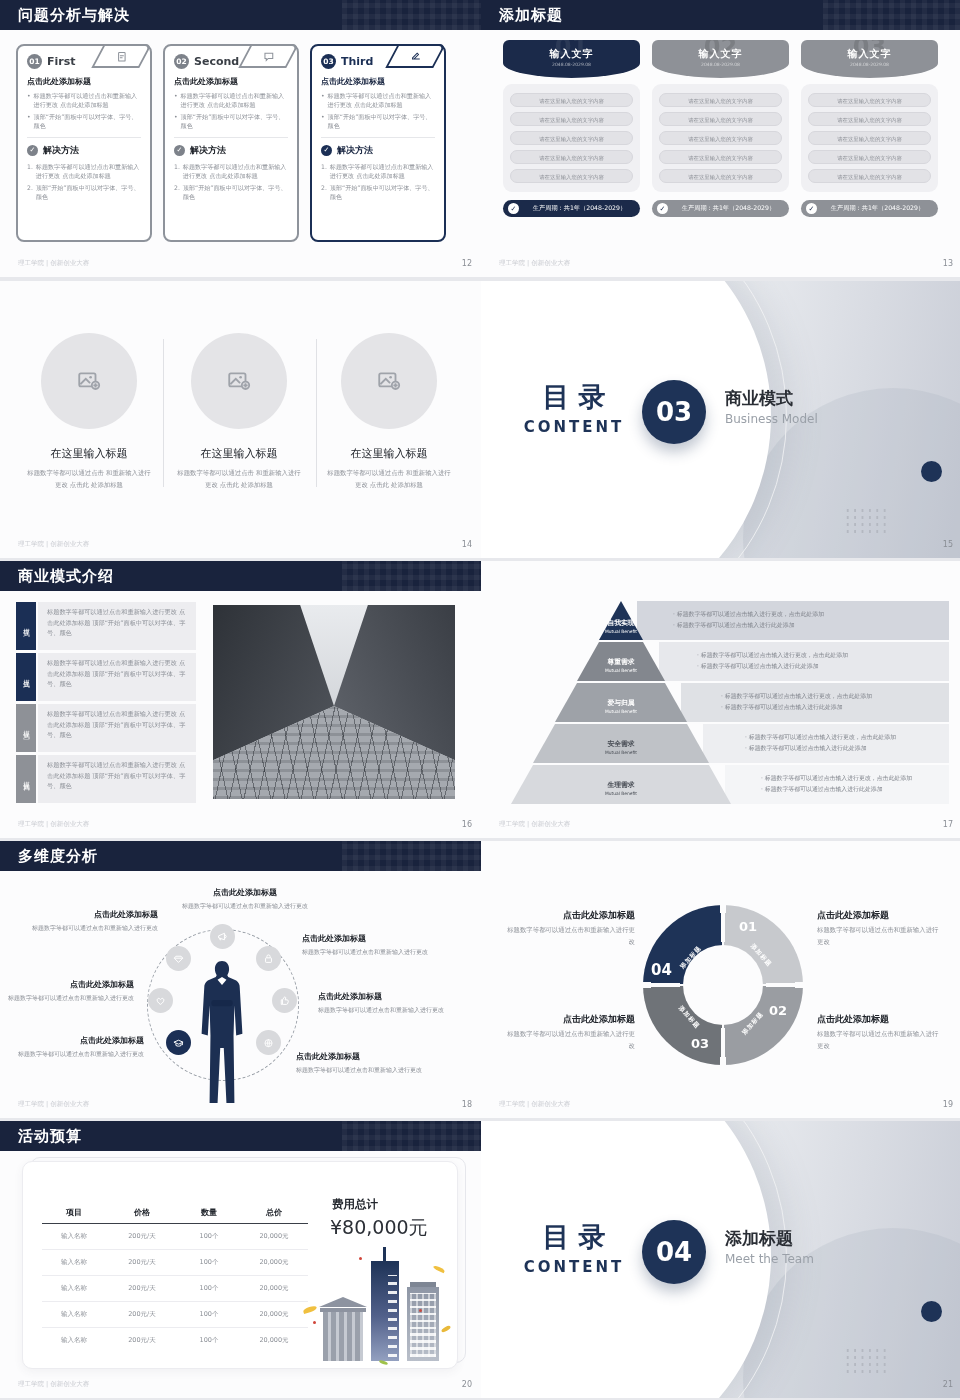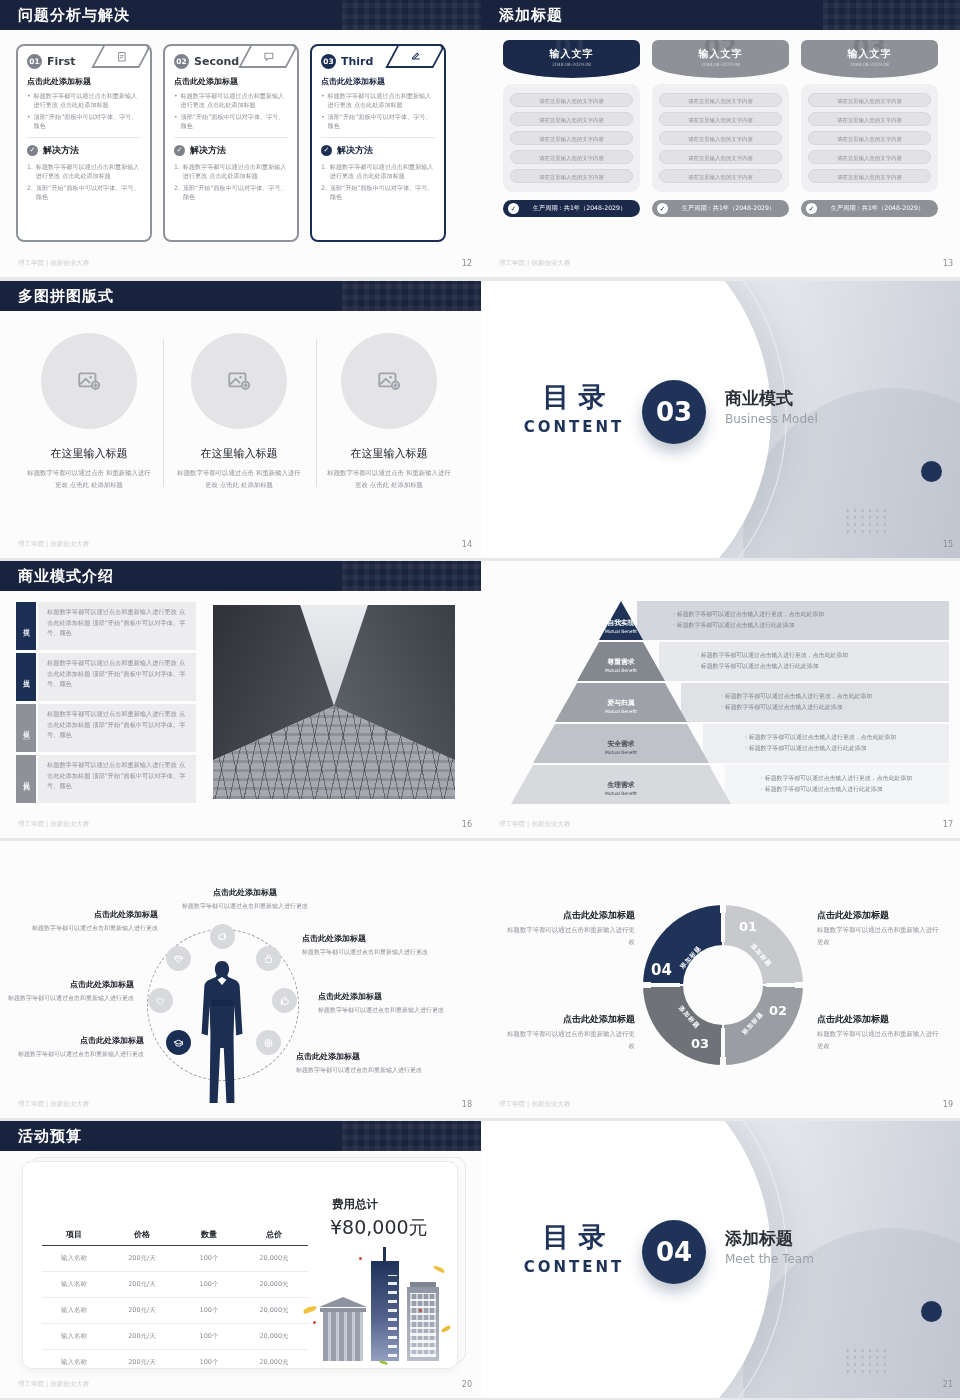--- a/index.html
+++ b/index.html
@@ -112,21 +112,21 @@
   .donut{position:absolute;left:162px;top:64px;width:160px;height:160px;border-radius:50%;
     background:conic-gradient(#fcfcfd 0 2deg,#c7c9cd 2deg 88deg,#fcfcfd 88deg 92deg,#9a9da2 92deg 178deg,#fcfcfd 178deg 182deg,#6f7378 182deg 268deg,#fcfcfd 268deg 272deg,#1e3357 272deg 358deg,#fcfcfd 358deg 360deg);}
   .hole{position:absolute;left:40px;top:40px;width:80px;height:80px;border-radius:50%;background:#fcfcfd;}
   .dnum{position:absolute;color:#fff;font-weight:bold;font-size:13px;}
   .dlab{position:absolute;color:#fff;font-weight:bold;font-size:6px;letter-spacing:1px;white-space:nowrap;}
   
   .bcard{position:absolute;left:22px;top:40px;width:434px;height:206px;background:#fff;border:1px solid #ececf0;border-radius:10px;box-shadow:0 3px 10px rgba(60,70,90,.06);}
   .bcard2{position:absolute;left:30px;top:36px;width:434px;height:204px;border:1px solid #e6e7ec;border-radius:10px;}
   .tbl{position:absolute;left:42px;top:80px;width:266px;}
   .trow{display:flex;height:25px;align-items:center;border-bottom:1px solid #ececf0;}
-  .trow.head{border-bottom:1.5px solid #3a3f48;height:22px;margin-top:22px;}
+  .trow.head{border-bottom:1.5px solid #3a3f48;height:22px;}
   .trow span{font-size:6.5px;color:#8b8f96;text-align:center;}
   .trow.head span{font-size:8px;font-weight:bold;color:#23272e;}
   .c1{width:64px}.c2{width:72px}.c3{width:62px}.c4{width:68px}
   .totl{position:absolute;left:332px;top:76px;font-size:11.5px;font-weight:bold;color:#23272e;}
   .totv{position:absolute;left:330px;top:94px;font-size:19px;color:#2b2f36;}
   .bldg{position:absolute;left:315px;top:128px;width:132px;height:112px;}
   .bank{position:absolute;left:8px;bottom:0;width:40px;height:50px;background:repeating-linear-gradient(90deg,#9aa0ab 0 5px,#c6cad2 5px 8px);}
   .bank::before{content:"";position:absolute;left:-4px;top:-14px;border-left:24px solid transparent;border-right:24px solid transparent;border-bottom:10px solid #8d93a0;}
   .bank::after{content:"";position:absolute;left:-3px;top:-3px;width:46px;height:4px;background:#8d93a0;}
   .tower1{position:absolute;left:56px;bottom:0;width:28px;height:100px;background:linear-gradient(180deg,#1e3357 0%,#51608a 55%,#93a0c0 100%);}
@@ -311,23 +311,20 @@
           <span class="fchk">✓</span>
           <span class="fcyc">生产周期：共1年（2048-2029）</span>
         </div>
     </div>
   </div>
   <div class="ftr">理工学院 | 创新创业大赛</div>
   <div class="pg">13</div>
 </div>
 
 <div class="slide p14">
-  <div class="hdr">
-      <span class="ttl">多图拼图版式</span>
-    </div>
   <div class="icols">
     <div class="icol">
       <div class="pcirc">
           <span>
             <svg class="svgico" width="26" height="26" viewBox="0 0 24 24" fill="none" stroke="#9fa3aa" stroke-width="1.7">
               <rect x="3" y="5" width="15" height="12" rx="1.5"></rect>
               <circle cx="13.5" cy="8.5" r="1.2" fill="#9fa3aa" stroke="none"></circle>
               <path d="M4 15l5-5 4 4"></path>
               <circle cx="18" cy="16" r="3.4" fill="#e4e4e7"></circle>
               <path d="M18 14v4M16 16h4"></path>
@@ -477,20 +474,23 @@
     </div>
   <div class="pbul" style="top:212px;left:280px;">
       <div>标题数字等都可以通过点击输入进行更改，点击此处添加</div>
       <div>标题数字等都可以通过点击输入进行此处添加</div>
     </div>
   <div class="ftr">理工学院 | 创新创业大赛</div>
   <div class="pg">17</div>
 </div>
 
 <div class="slide p18">
+  <div class="hdr">
+      <span class="ttl">多维度分析</span>
+    </div>
   <div class="dcircle"></div>
   <div class="man">
     <svg width="48" height="142" viewBox="0 0 50 160">
         <path fill="#1c2f52" d="M25 0c5 0 8 4 8 9 0 3-1 5-2 7l1 2 9 4c3 2 4 5 4 8l3 52-7 2-2-34-1 34 1 76h-9l-3-62h-4l-3 62H11l1-76-1-34-2 34-7-2 3-52c0-3 1-6 4-8l9-4 1-2c-1-2-2-4-2-7 0-5 3-9 8-9z"></path>
         <path fill="#fff" d="M25 18l5 3-5 6-5-6z"></path>
         <rect x="13" y="44" width="24" height="7" rx="3" fill="#16284a"></rect>
       </svg>
   </div>
 
   <div class="oicon" style="left:210px;top:83px;">

